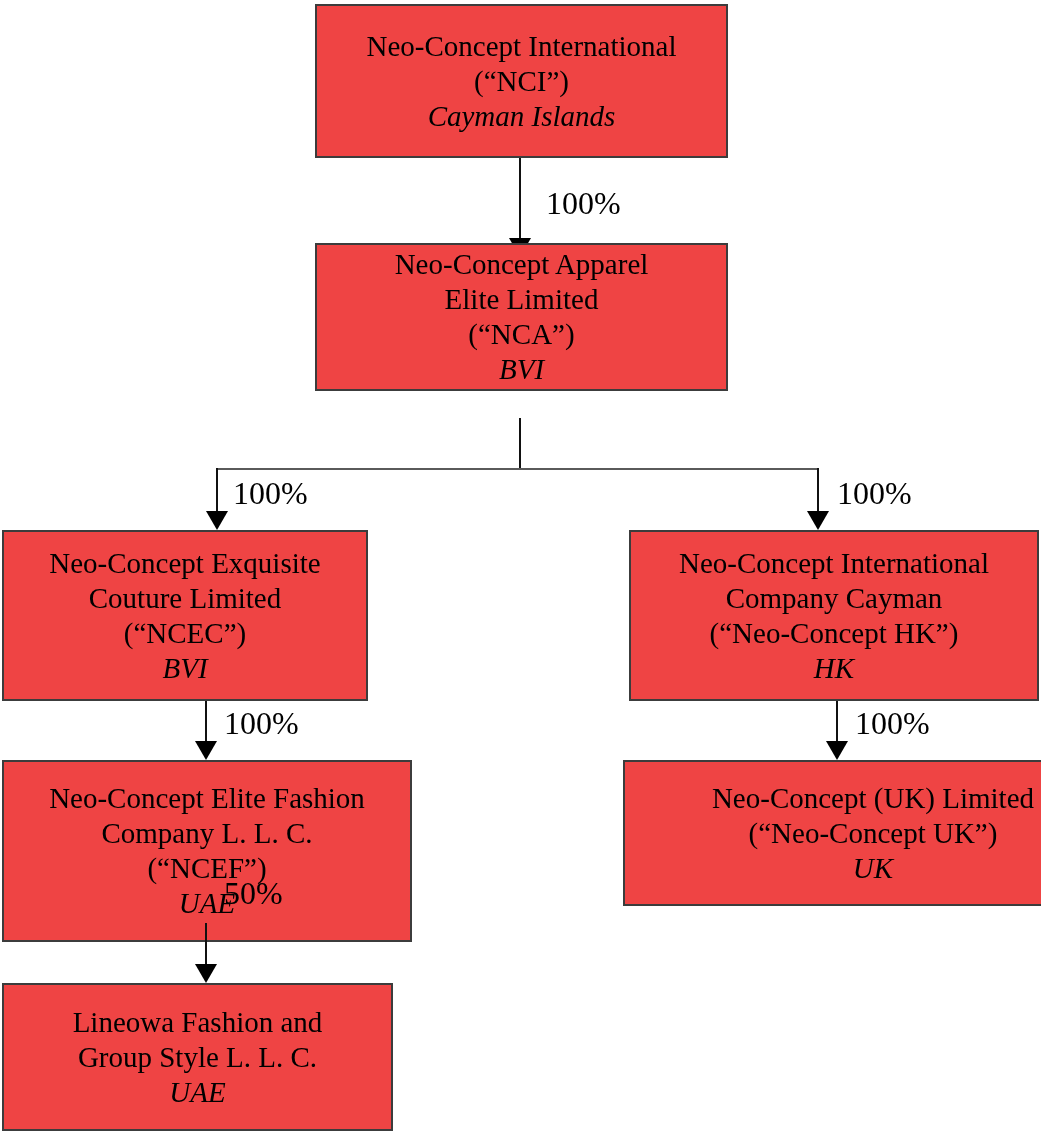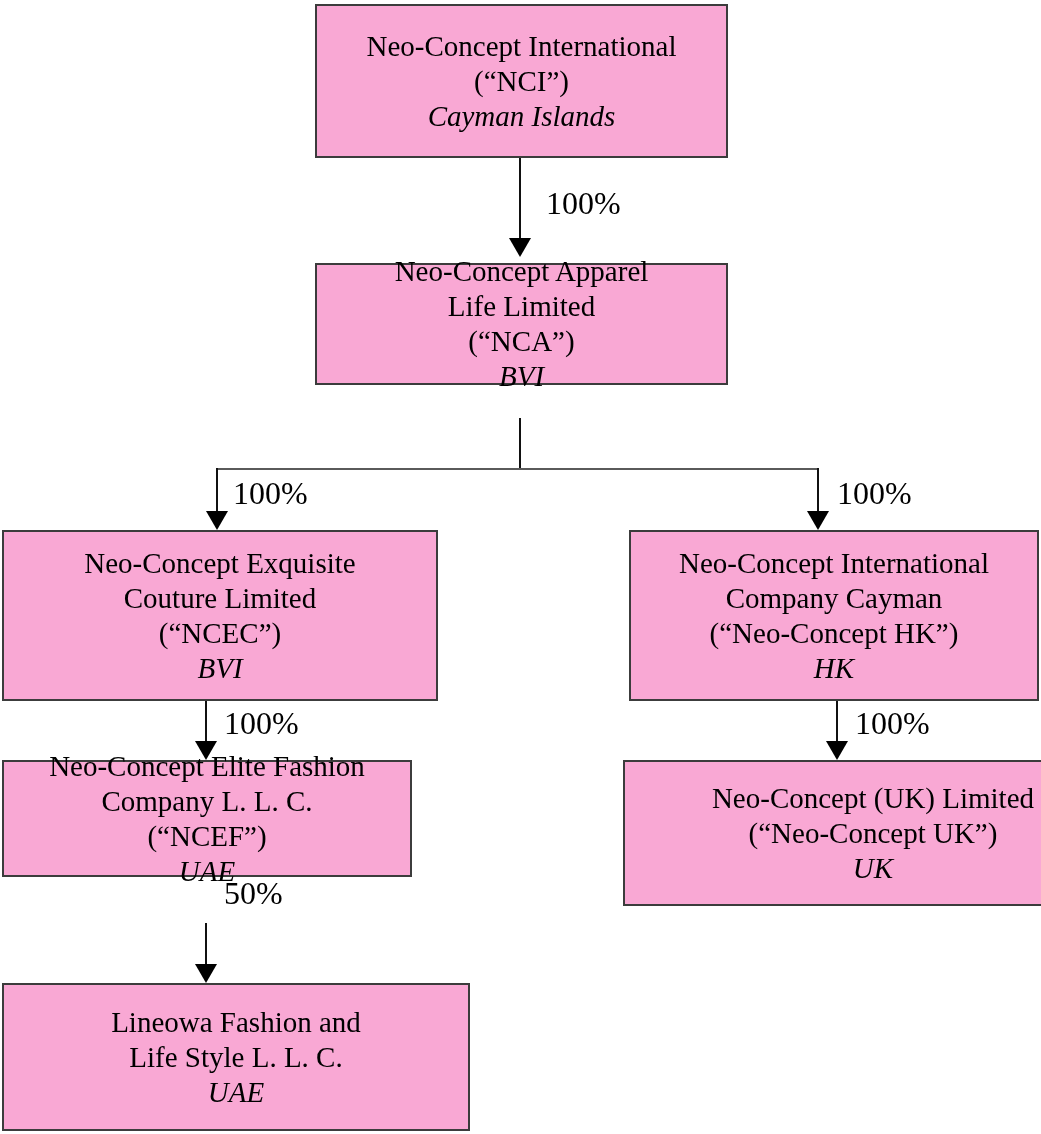--- a/index.html
+++ b/index.html
@@ -2,21 +2,21 @@
 <html><head>
 <meta charset="utf-8">
 <style>
   html, body { margin:0; padding:0; background:#ffffff; }
   .canvas {
     position:relative; width:1041px; height:1134px; background:#ffffff;
     font-family:"Liberation Serif", serif; color:#000000; overflow:hidden;
   }
   .node {
     position:absolute; box-sizing:border-box;
-    border:2px solid #3c3c3c; background:#f9a8d4;
+    border:2px solid #3c3c3c; background:#ef4444;
     display:flex; flex-direction:column; justify-content:center; align-items:center;
     text-align:center; font-size:29px; line-height:35px;
   }
   .node .line { white-space:nowrap; }
   .node .jur { font-style:italic; }
   .vline { position:absolute; width:2px; background:#111111; }
   .hline { position:absolute; height:2px; background:#5a5a5a; }
   .arrowhead {
     position:absolute; width:0; height:0;
     border-left:11px solid transparent;
@@ -33,39 +33,39 @@
   <div class="node" style="left:315px; top:4px; width:413px; height:154px;">
     <div class="line">Neo-Concept International</div>
     <div class="line">(“NCI”)</div>
     <div class="line jur">Cayman Islands</div>
   </div>
 
   <div class="vline" style="left:519px; top:158px; height:81px;"></div>
   <div class="arrowhead" style="left:509px; top:238px;"></div>
   <div class="pct" style="left:546px; top:186px;">100%</div>
 
-  <div class="node" style="left:315px; top:263px; width:413px; height:122px;justify-content:center;">
+  <div class="node" style="left:315px; top:243px; width:413px; height:148px;justify-content:center;">
     <div class="line">Neo-Concept Apparel</div>
-    <div class="line">Life Limited</div>
+    <div class="line">Elite Limited</div>
     <div class="line">(“NCA”)</div>
     <div class="line jur">BVI</div>
   </div>
 
   <div class="vline" style="left:519px; top:418px; height:51px;"></div>
   <div class="hline" style="left:216px; top:468px; width:603px;"></div>
 
   <div class="vline" style="left:216px; top:468px; height:44px;"></div>
   <div class="arrowhead" style="left:206px; top:511px;"></div>
   <div class="pct" style="left:233px; top:476px;">100%</div>
 
   <div class="vline" style="left:817px; top:468px; height:44px;"></div>
   <div class="arrowhead" style="left:807px; top:511px;"></div>
   <div class="pct" style="left:837px; top:476px;">100%</div>
 
-  <div class="node" style="left:2px; top:530px; width:436px; height:171px;">
+  <div class="node" style="left:2px; top:530px; width:366px; height:171px;">
     <div class="line">Neo-Concept Exquisite</div>
     <div class="line">Couture Limited</div>
     <div class="line">(“NCEC”)</div>
     <div class="line jur">BVI</div>
   </div>
 
   <div class="node" style="left:629px; top:530px; width:410px; height:171px;">
     <div class="line">Neo-Concept International</div>
     <div class="line">Company Cayman</div>
     <div class="line">(“Neo-Concept HK”)</div>
@@ -73,36 +73,36 @@
   </div>
 
   <div class="vline" style="left:205px; top:701px; height:41px;"></div>
   <div class="arrowhead" style="left:195px; top:741px;"></div>
   <div class="pct" style="left:224px; top:706px;">100%</div>
 
   <div class="vline" style="left:836px; top:701px; height:41px;"></div>
   <div class="arrowhead" style="left:826px; top:741px;"></div>
   <div class="pct" style="left:855px; top:706px;">100%</div>
 
-  <div class="node" style="left:2px; top:760px; width:410px; height:117px;">
+  <div class="node" style="left:2px; top:760px; width:410px; height:182px;">
     <div class="line">Neo-Concept Elite Fashion</div>
     <div class="line">Company L. L. C.</div>
     <div class="line">(“NCEF”)</div>
     <div class="line jur">UAE</div>
   </div>
 
   <div class="node" style="left:623px; top:760px; width:500px; height:146px;">
     <div class="line">Neo-Concept (UK) Limited</div>
     <div class="line">(“Neo-Concept UK”)</div>
     <div class="line jur">UK</div>
   </div>
 
   <div class="vline" style="left:205px; top:923px; height:42px;"></div>
   <div class="arrowhead" style="left:195px; top:964px;"></div>
   <div class="pct" style="left:224px; top:876px;font-family:Liberation Serif, serif;">50%</div>
 
-  <div class="node" style="left:2px; top:983px; width:468px; height:148px;">
+  <div class="node" style="left:2px; top:983px; width:391px; height:148px;">
     <div class="line">Lineowa Fashion and</div>
-    <div class="line">Life Style L. L. C.</div>
+    <div class="line">Group Style L. L. C.</div>
     <div class="line jur">UAE</div>
   </div>
 
 </div>
 
 </body></html>

